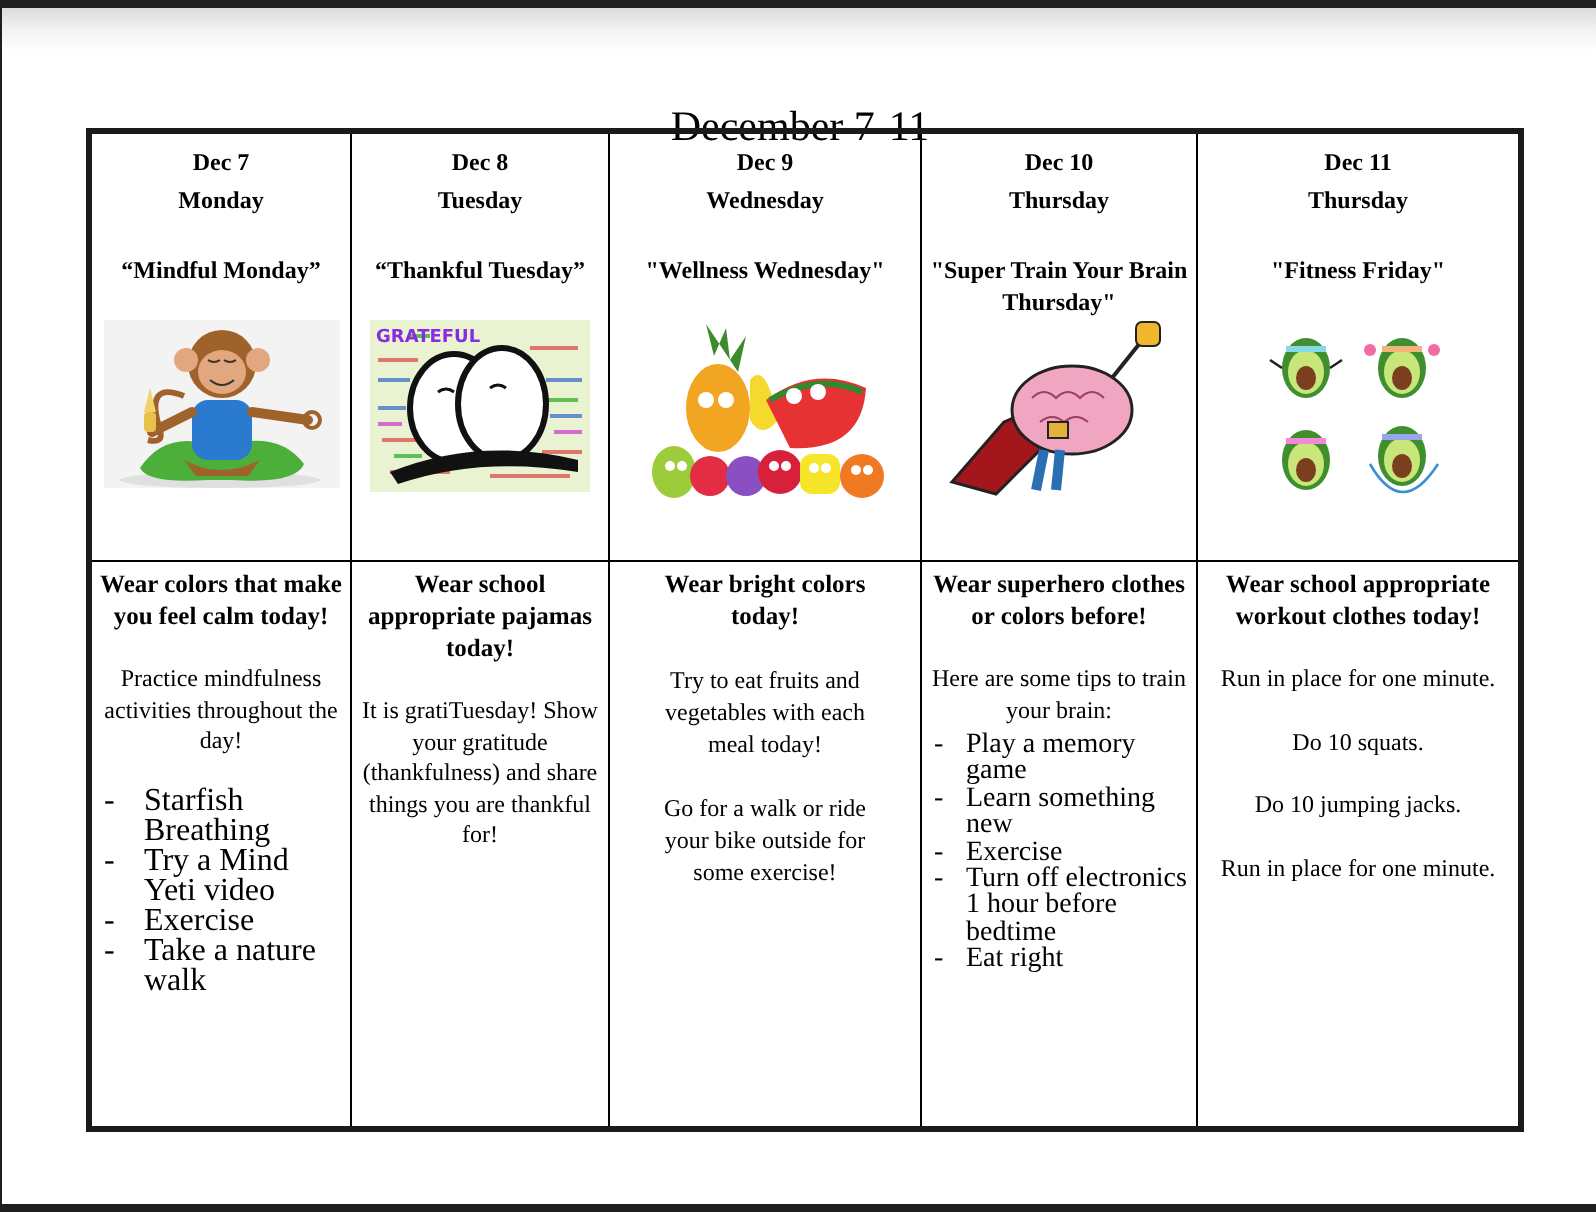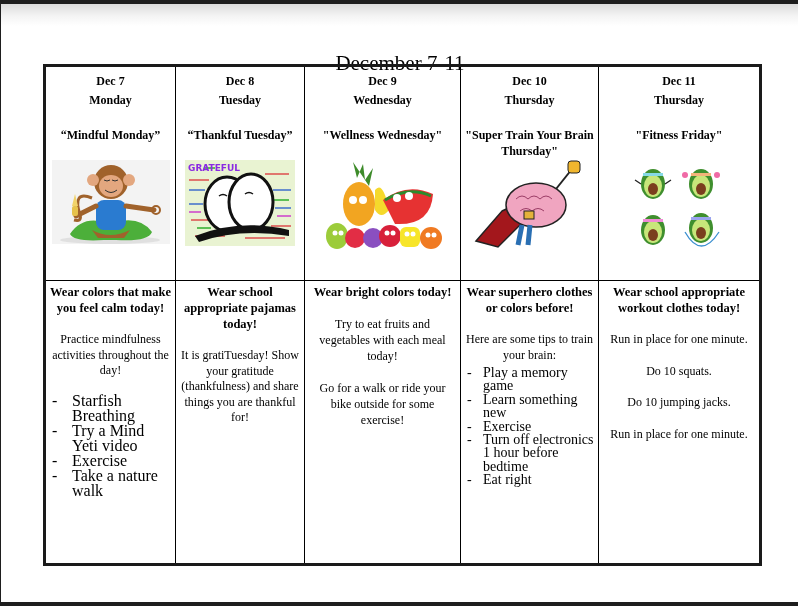--- a/index.html
+++ b/index.html
@@ -207,21 +207,21 @@
         <li>Exercise</li>
         <li>Take a nature walk</li>
       </ul>
     </td>
 
     <td>
       <div class="bold-lead">Wear school appropriate pajamas today!</div>
       <div class="para">It is gratiTuesday! Show your gratitude (thankfulness) and share things you are thankful for!</div>
     </td>
 
-    <td style="padding:0 6px;">
+    <td style="padding:0 22px;">
       <div class="bold-lead">Wear bright colors today!</div>
       <div class="para" style="line-height:16px;">Try to eat fruits and vegetables with each meal today!</div>
       <div class="para" style="line-height:16px;">Go for a walk or ride your bike outside for some exercise!</div>
     </td>
 
     <td>
       <div class="bold-lead">Wear superhero clothes or colors before!</div>
       <div class="para">Here are some tips to train your brain:</div>
       <ul class="dash small">
         <li>Play a memory game</li>

